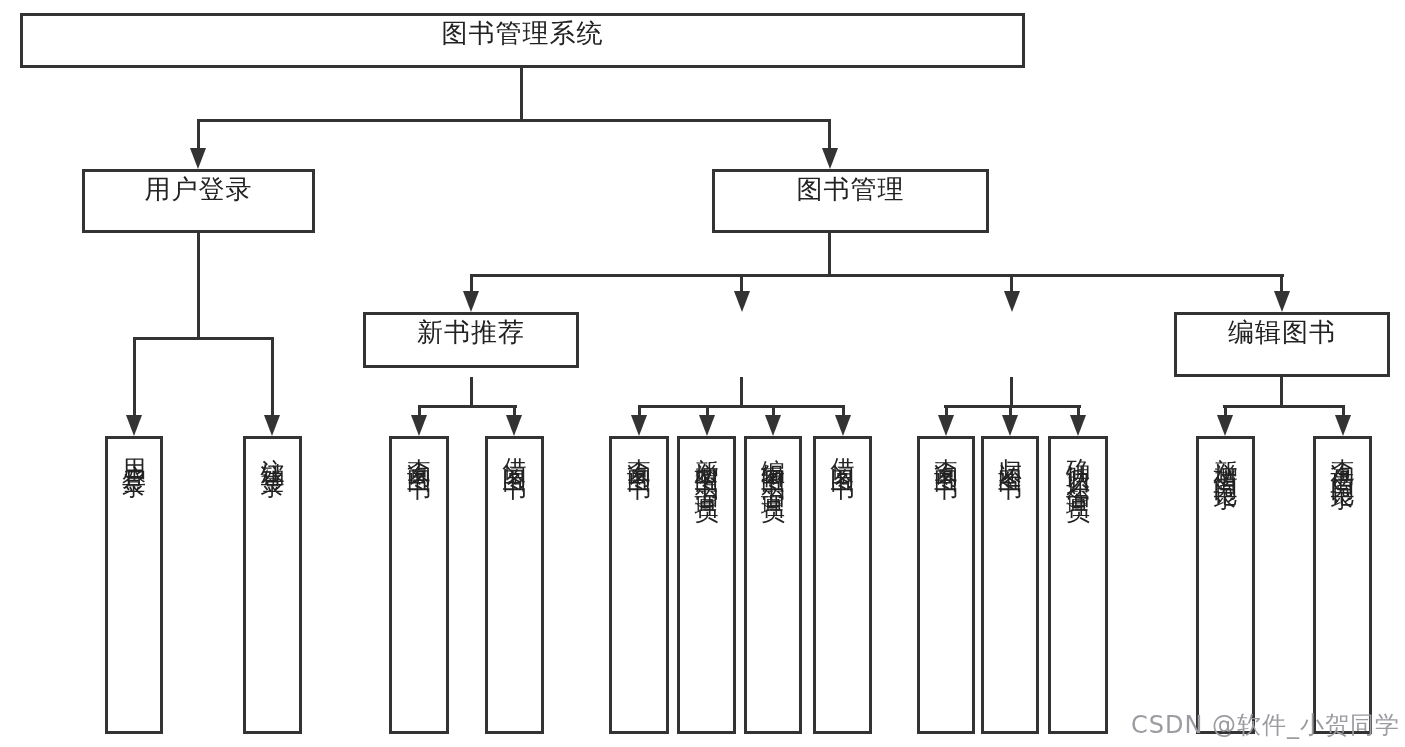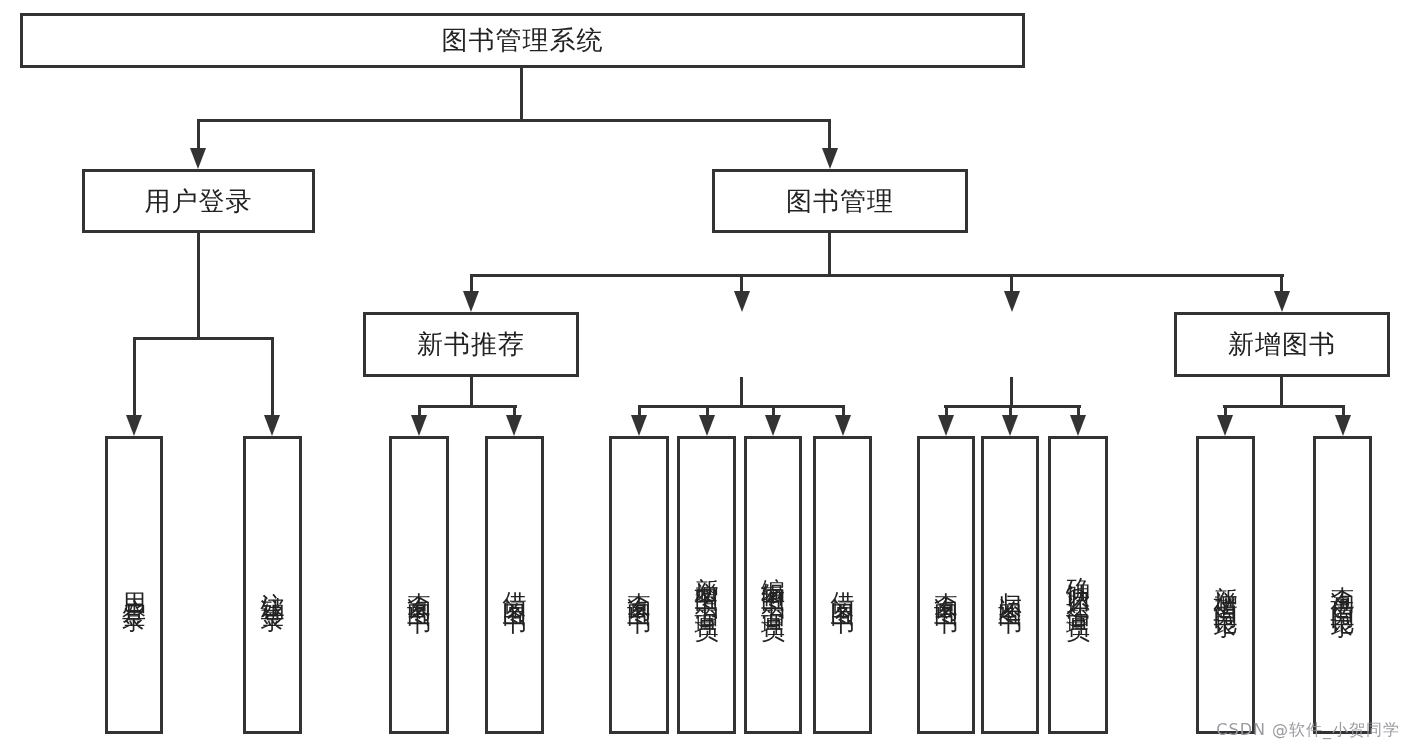--- a/index.html
+++ b/index.html
@@ -11,21 +11,20 @@
     font-family: "DejaVu Sans", "Liberation Sans", sans-serif;
     color: #222222;
     overflow: hidden;
   }
   .box {
     position: absolute;
     box-sizing: border-box;
     border: 3px solid #333333;
     background: #ffffff;
     display: flex;
-    align-items: center;
     justify-content: center;
   }
   .hlabel {
     font-size: 26px;
     letter-spacing: 1px;
     color: #222222;
     white-space: nowrap;
   }
   .vlabel {
     writing-mode: vertical-rl;
@@ -41,21 +40,21 @@
     position: absolute;
     width: 0; height: 0;
     border-left: 8px solid transparent;
     border-right: 8px solid transparent;
     border-top: 21px solid #333333;
   }
   .watermark {
     position: absolute;
     right: 5px;
     bottom: 6px;
-    font-size: 16px;
+    font-size: 24px;
     letter-spacing: 1px;
     color: #9b9ba1;
     z-index: 10;
     white-space: nowrap;
   }
 </style>
 </head>
 <body>
 
 <div id="diagram">
@@ -67,21 +66,21 @@
   <div class="vline" style="left:520px; top:68px; height:51px;"></div>
   <div class="hline" style="left:197px; top:119px; width:634px;"></div>
   <div class="vline" style="left:197px; top:119px; height:33px;"></div>
   <div class="arrow" style="left:190px; top:148px;"></div>
   <div class="vline" style="left:828px; top:119px; height:33px;"></div>
   <div class="arrow" style="left:822px; top:148px;"></div>
 
   <div class="box" style="left:82px; top:169px; width:233px; height:64px;">
     <span class="hlabel">用户登录</span>
   </div>
-  <div class="box" style="left:712px; top:169px; width:256px; height:64px;">
+  <div class="box" style="left:712px; top:169px; width:277px; height:64px;">
     <span class="hlabel">图书管理</span>
   </div>
 
   <div class="vline" style="left:197px; top:233px; height:106px;"></div>
   <div class="hline" style="left:133px; top:337px; width:141px;"></div>
   <div class="vline" style="left:133px; top:337px; height:82px;"></div>
   <div class="arrow" style="left:126px; top:415px;"></div>
   <div class="vline" style="left:271px; top:337px; height:82px;"></div>
   <div class="arrow" style="left:264px; top:415px;"></div>
 
@@ -89,25 +88,25 @@
   <div class="hline" style="left:470px; top:274px; width:814px;"></div>
   <div class="vline" style="left:470px; top:274px; height:21px;"></div>
   <div class="arrow" style="left:463px; top:291px;"></div>
   <div class="vline" style="left:740px; top:274px; height:21px;"></div>
   <div class="arrow" style="left:734px; top:291px;"></div>
   <div class="vline" style="left:1010px; top:274px; height:21px;"></div>
   <div class="arrow" style="left:1004px; top:291px;"></div>
   <div class="vline" style="left:1280px; top:274px; height:21px;"></div>
   <div class="arrow" style="left:1274px; top:291px;"></div>
 
-  <div class="box" style="left:363px; top:312px; width:216px; height:65px;">
+  <div class="box" style="left:363px; top:312px; width:216px; height:56px;">
     <span class="hlabel">新书推荐</span>
   </div>
   <div class="box" style="left:1174px; top:312px; width:216px; height:65px;">
-    <span class="hlabel">新增图书</span>
+    <span class="hlabel">编辑图书</span>
   </div>
 
   <div class="vline" style="left:470px; top:377px; height:31px;"></div>
   <div class="vline" style="left:740px; top:377px; height:31px;"></div>
   <div class="vline" style="left:1010px; top:377px; height:31px;"></div>
   <div class="vline" style="left:1280px; top:377px; height:31px;"></div>
 
   <div class="hline" style="left:418px; top:405px; width:99px;"></div>
   <div class="hline" style="left:638px; top:405px; width:207px;"></div>
   <div class="hline" style="left:944px; top:405px; width:137px;"></div>

